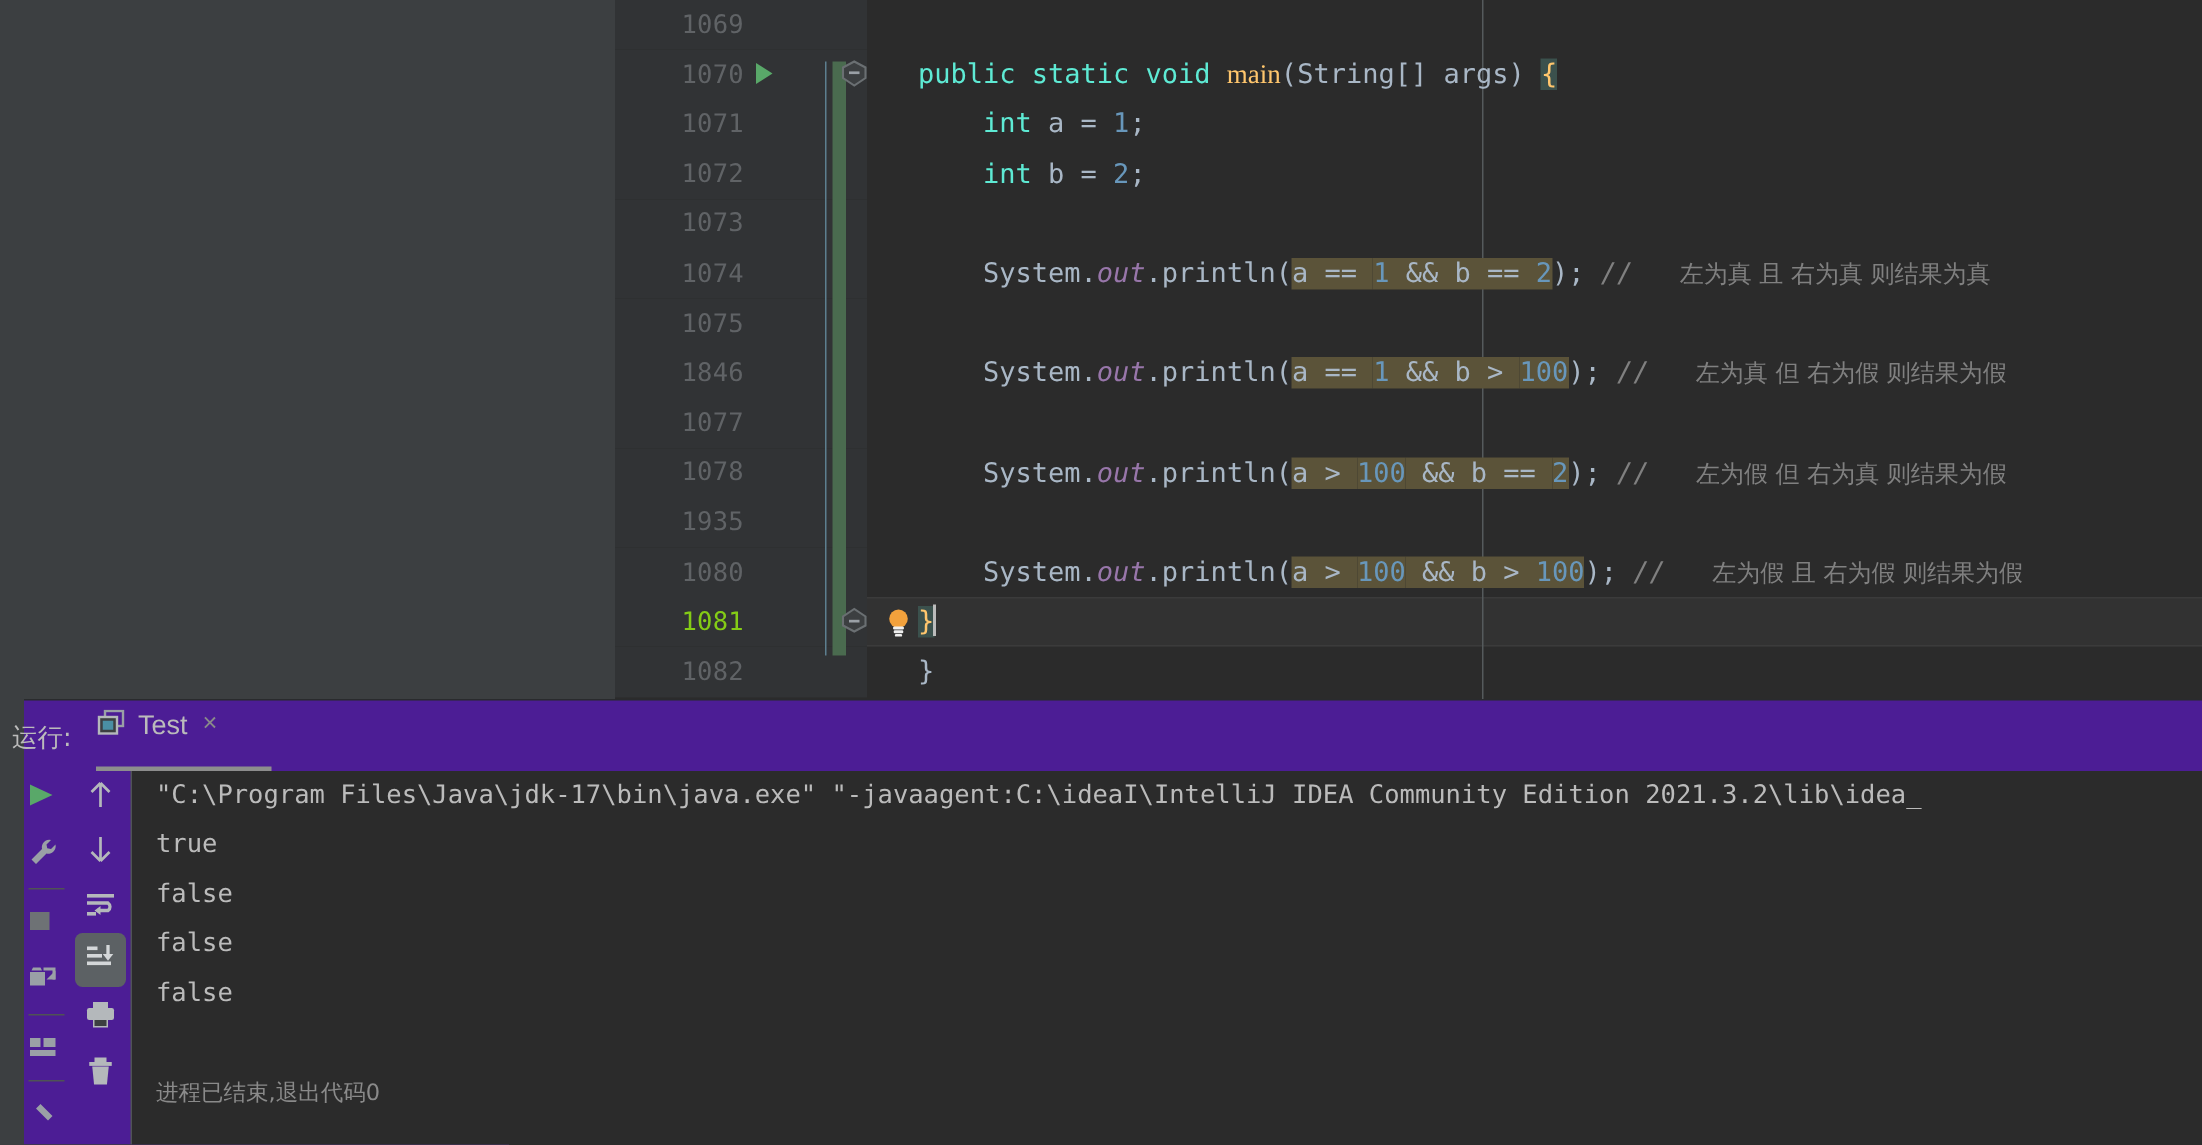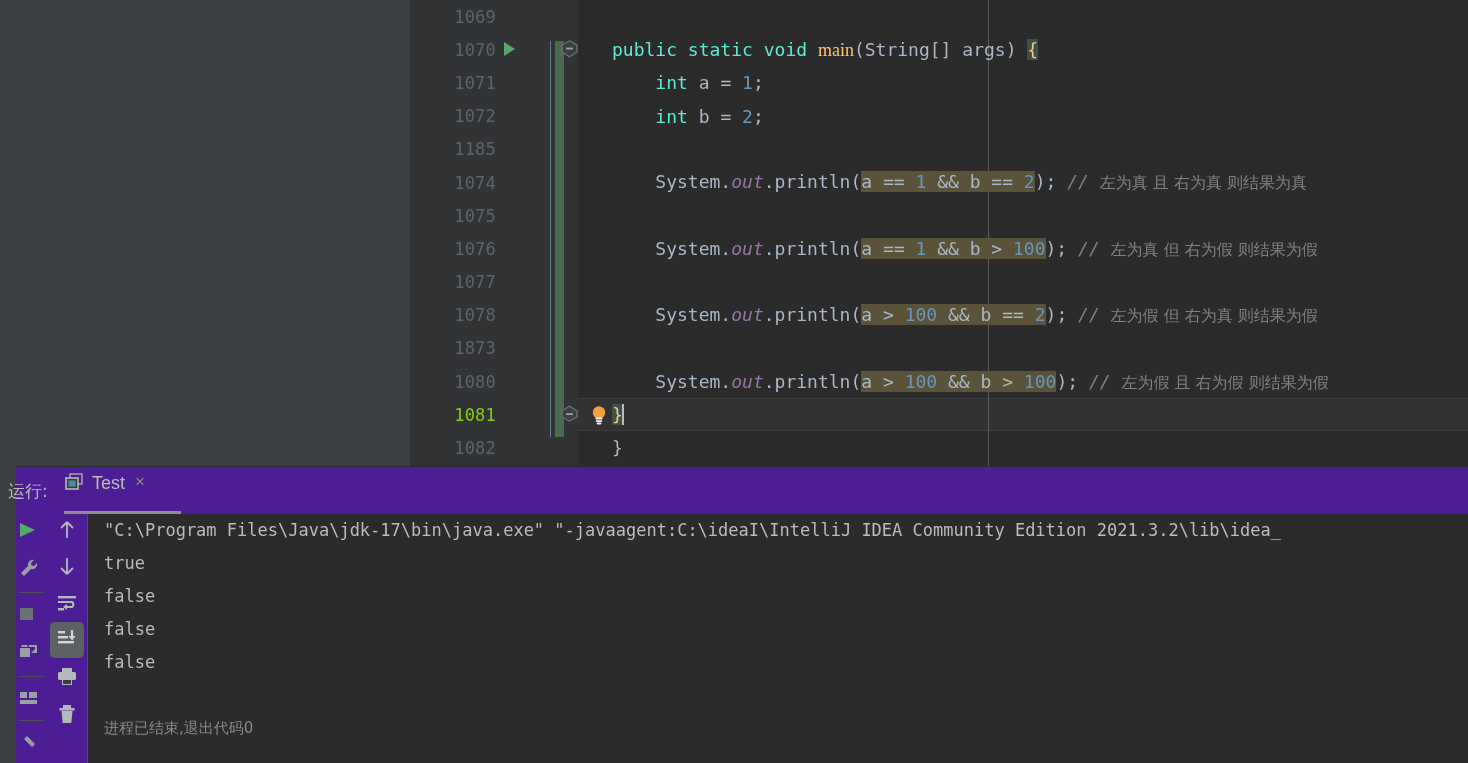--- a/index.html
+++ b/index.html
@@ -179,20 +179,21 @@
   .mth  { color: #ffc66d; font-family: Liberation Serif, serif; }
   .num  { color: #6897bb; }
   .fld  { color: #9876aa; font-style: italic; }
   .pl   { color: #a9b7c6; }
   .cmt  { color: #808080; font-style: italic; }
   .cmt-cn {
     color: #808080;
     font-family: "DejaVu Sans", sans-serif;
     font-style: normal;
     font-size: 16px;
+    margin-left: 20px;
   }
   .brace-hl {
     background: #3b514d;
     color: #ffc66d;
   }
   .expr-hl {
     background: #5b5339;
   }
   .caret {
     display: inline-block;
@@ -375,63 +376,63 @@
           </div>
           <div class="row">
             <div class="gutter">
               <div class="gutter-num">1072</div>
               <div class="gutter-icons"></div>
             </div>
             <div class="code"><span class="pl">    </span><span class="kw">int </span><span class="pl">b = </span><span class="num">2</span><span class="pl">;</span></div>
           </div>
           <div class="row">
             <div class="gutter">
-              <div class="gutter-num">1185</div>
+              <div class="gutter-num">1073</div>
               <div class="gutter-icons"></div>
             </div>
             <div class="code"></div>
           </div>
           <div class="row">
             <div class="gutter">
               <div class="gutter-num">1074</div>
               <div class="gutter-icons"></div>
             </div>
             <div class="code"><span class="pl">    System.</span><span class="fld">out</span><span class="pl">.println(</span><span class="pl expr-hl">a == </span><span class="num expr-hl">1</span><span class="pl expr-hl"> &amp;&amp; b == </span><span class="num expr-hl">2</span><span class="pl">);</span><span class="cmt"> // </span><span class="cmt-cn">左为真 且 右为真 则结果为真</span></div>
           </div>
           <div class="row">
             <div class="gutter">
               <div class="gutter-num">1075</div>
               <div class="gutter-icons"></div>
             </div>
             <div class="code"></div>
           </div>
           <div class="row">
             <div class="gutter">
-              <div class="gutter-num">1076</div>
+              <div class="gutter-num">1846</div>
               <div class="gutter-icons"></div>
             </div>
             <div class="code"><span class="pl">    System.</span><span class="fld">out</span><span class="pl">.println(</span><span class="pl expr-hl">a == </span><span class="num expr-hl">1</span><span class="pl expr-hl"> &amp;&amp; b &gt; </span><span class="num expr-hl">100</span><span class="pl">);</span><span class="cmt"> // </span><span class="cmt-cn">左为真 但 右为假 则结果为假</span></div>
           </div>
           <div class="row">
             <div class="gutter">
               <div class="gutter-num">1077</div>
               <div class="gutter-icons"></div>
             </div>
             <div class="code"></div>
           </div>
           <div class="row">
             <div class="gutter">
               <div class="gutter-num">1078</div>
               <div class="gutter-icons"></div>
             </div>
             <div class="code"><span class="pl">    System.</span><span class="fld">out</span><span class="pl">.println(</span><span class="pl expr-hl">a &gt; </span><span class="num expr-hl">100</span><span class="pl expr-hl"> &amp;&amp; b == </span><span class="num expr-hl">2</span><span class="pl">);</span><span class="cmt"> // </span><span class="cmt-cn">左为假 但 右为真 则结果为假</span></div>
           </div>
           <div class="row">
             <div class="gutter">
-              <div class="gutter-num">1873</div>
+              <div class="gutter-num">1935</div>
               <div class="gutter-icons"></div>
             </div>
             <div class="code"></div>
           </div>
           <div class="row">
             <div class="gutter">
               <div class="gutter-num">1080</div>
               <div class="gutter-icons"></div>
             </div>
             <div class="code"><span class="pl">    System.</span><span class="fld">out</span><span class="pl">.println(</span><span class="pl expr-hl">a &gt; </span><span class="num expr-hl">100</span><span class="pl expr-hl"> &amp;&amp; b &gt; </span><span class="num expr-hl">100</span><span class="pl">);</span><span class="cmt"> // </span><span class="cmt-cn">左为假 且 右为假 则结果为假</span></div>

